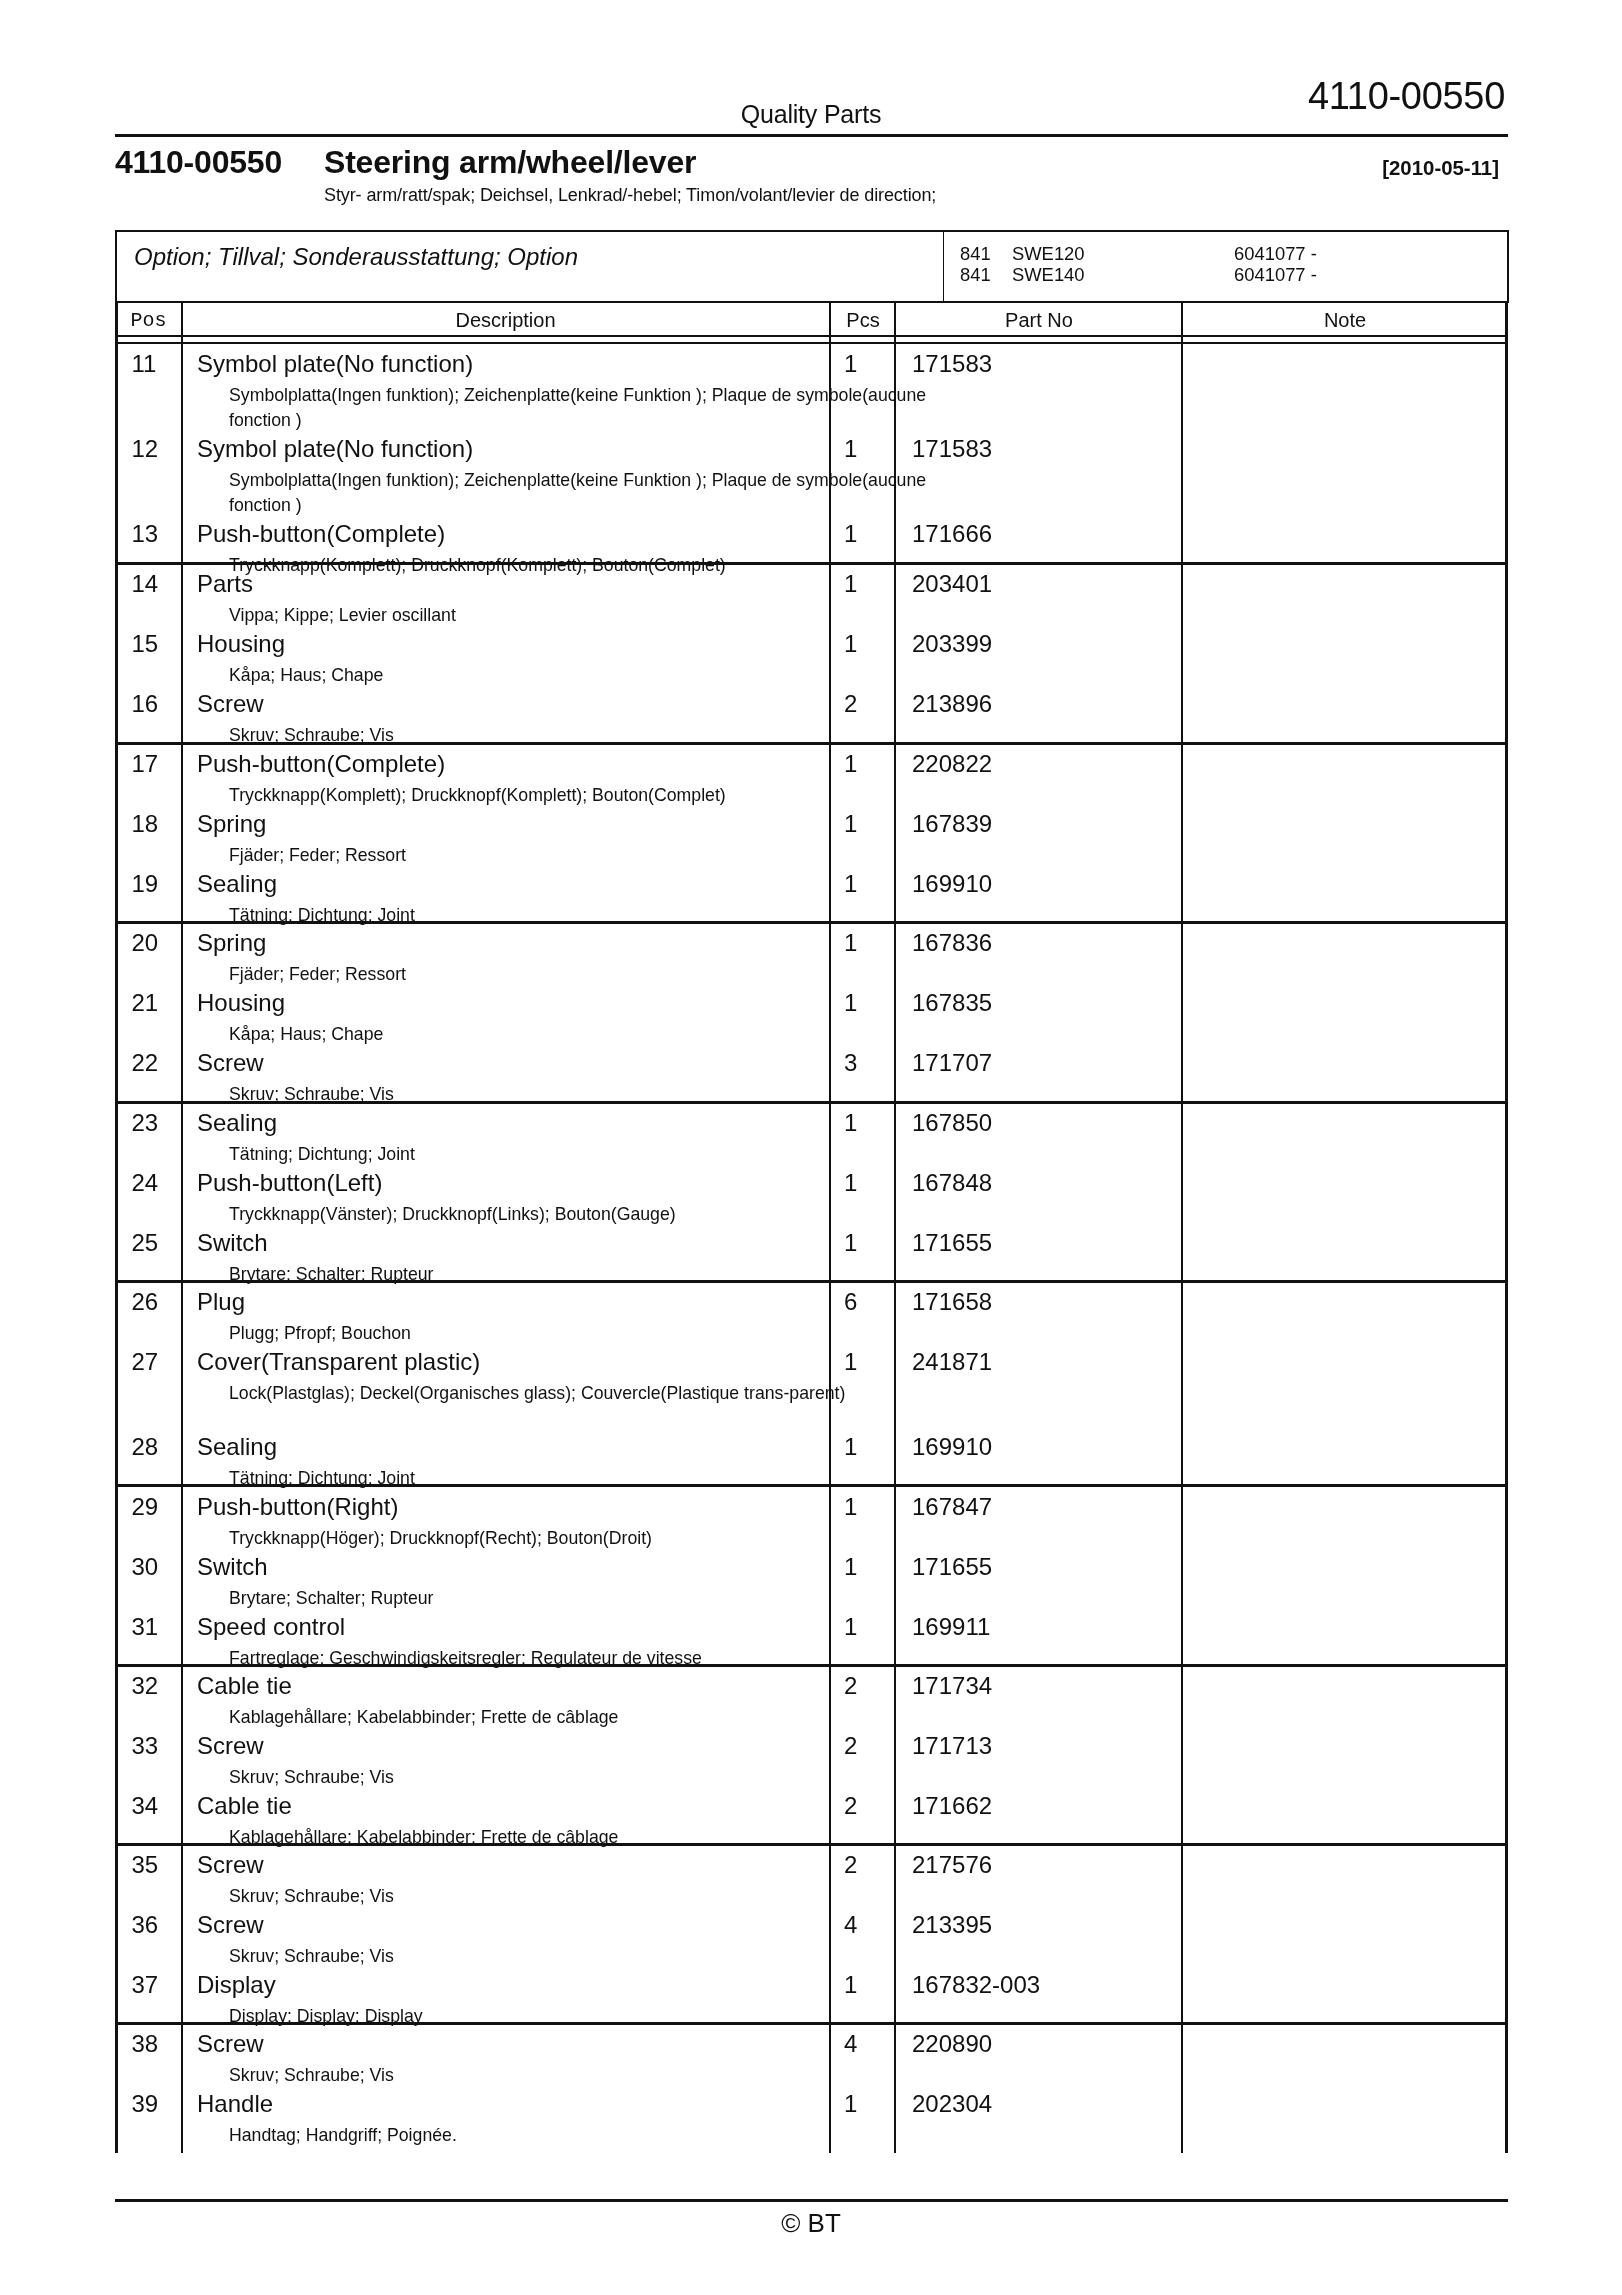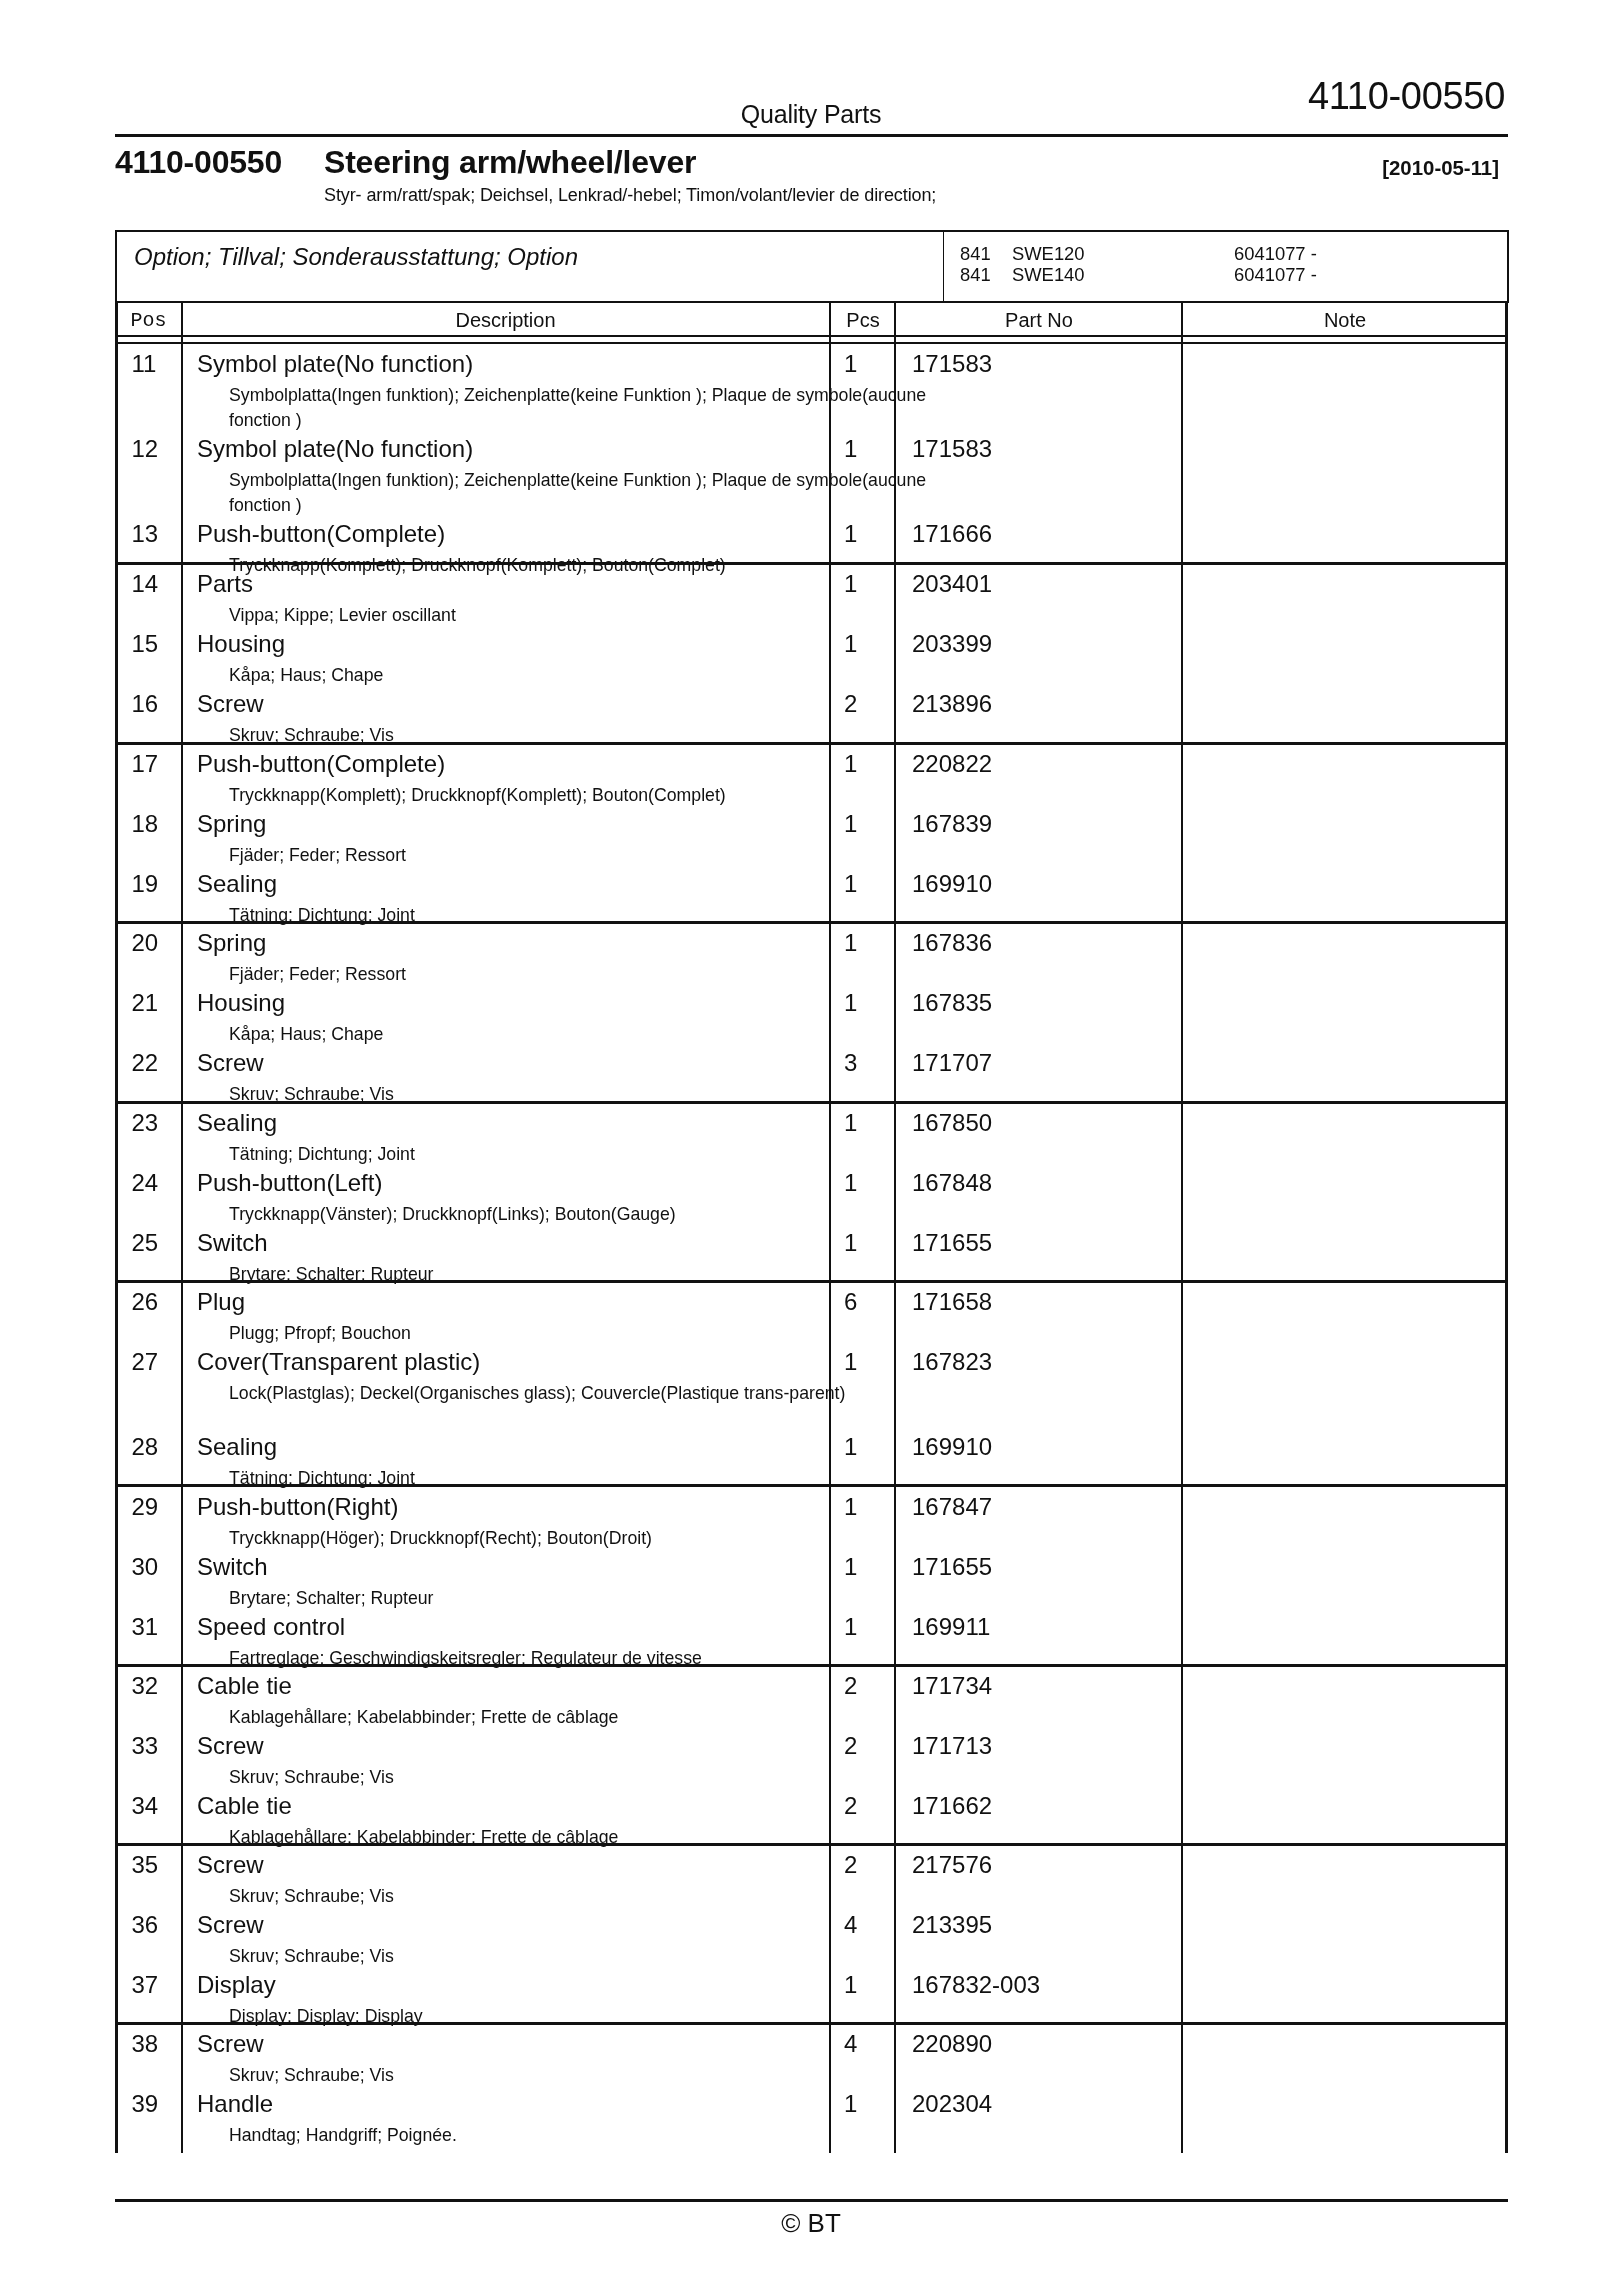--- a/index.html
+++ b/index.html
@@ -241,21 +241,21 @@
         <div class="trans">Plugg; Pfropf; Bouchon</div>
         <div class="pcs">6</div>
         <div class="part">171658</div>
         <div class="note"></div>
       </div>
       <div class="item" style="top: 60px;">
         <div class="pos">27</div>
         <div class="name">Cover(Transparent plastic)</div>
         <div class="trans">Lock(Plastglas); Deckel(Organisches glass); Couvercle(Plastique trans-parent)</div>
         <div class="pcs">1</div>
-        <div class="part">167823</div>
+        <div class="part">241871</div>
         <div class="note"></div>
       </div>
       <div class="item" style="top: 145px;">
         <div class="pos">28</div>
         <div class="name">Sealing</div>
         <div class="trans">Tätning; Dichtung; Joint</div>
         <div class="pcs">1</div>
         <div class="part">169910</div>
         <div class="note"></div>
       </div>

